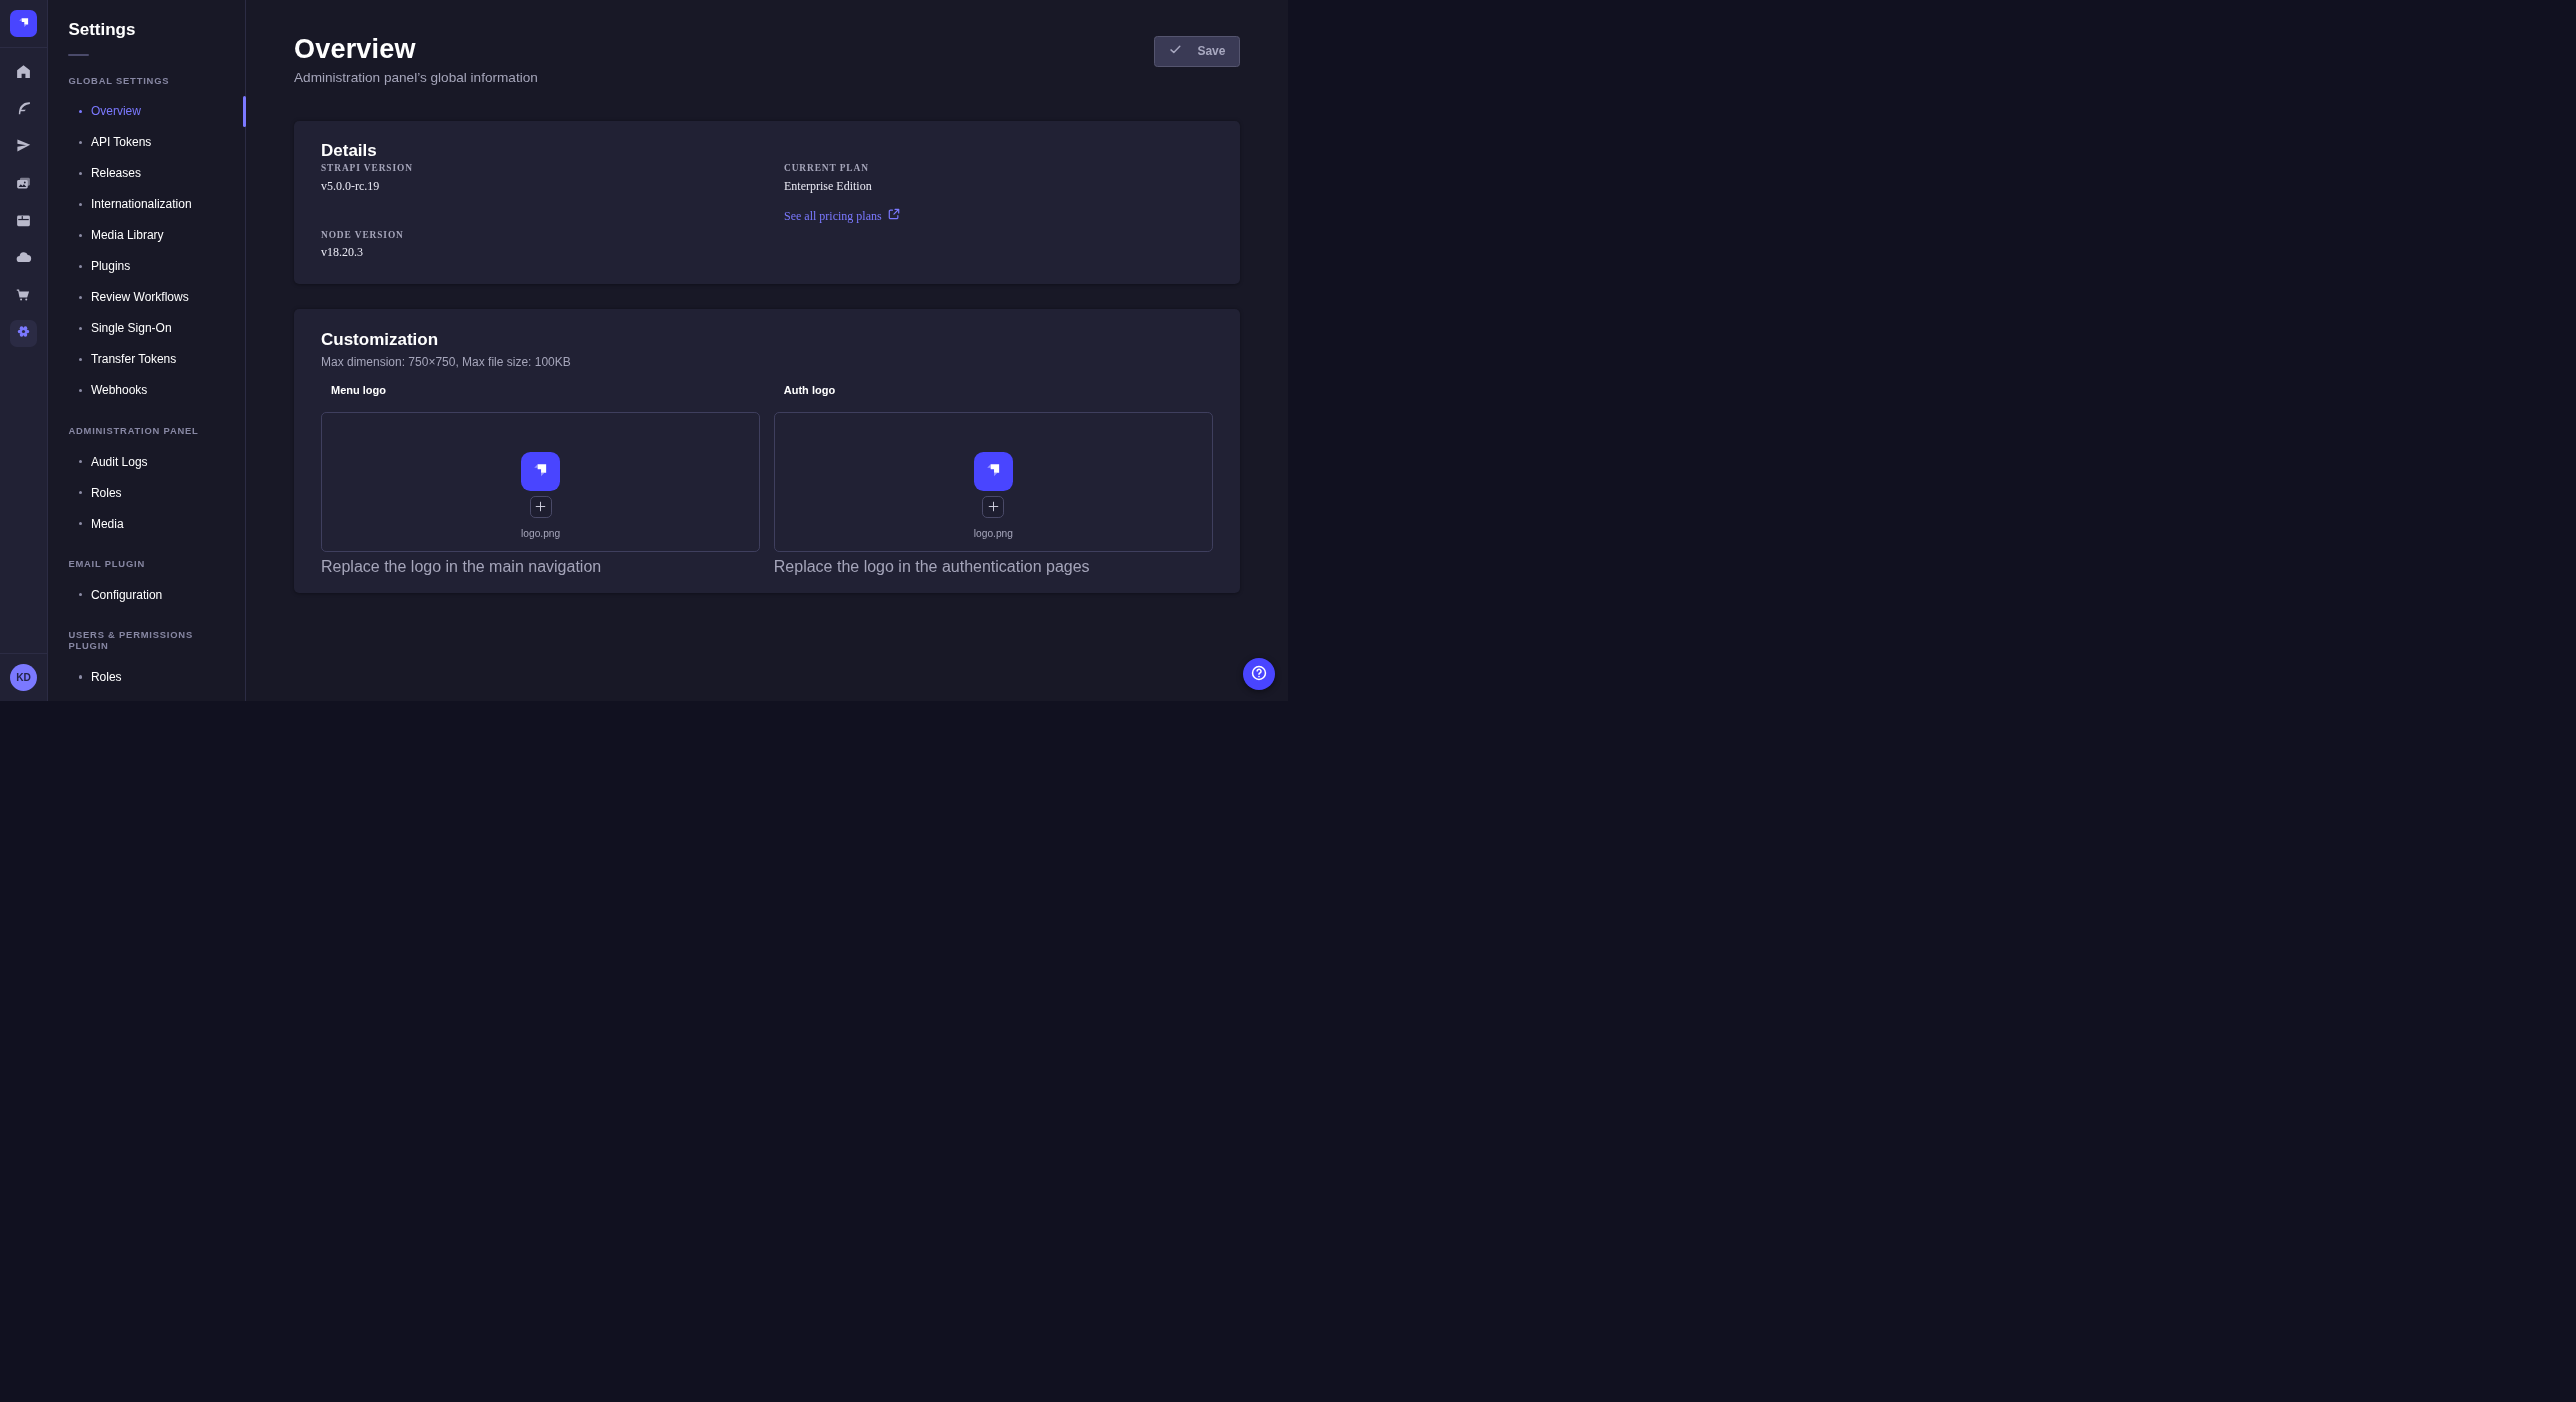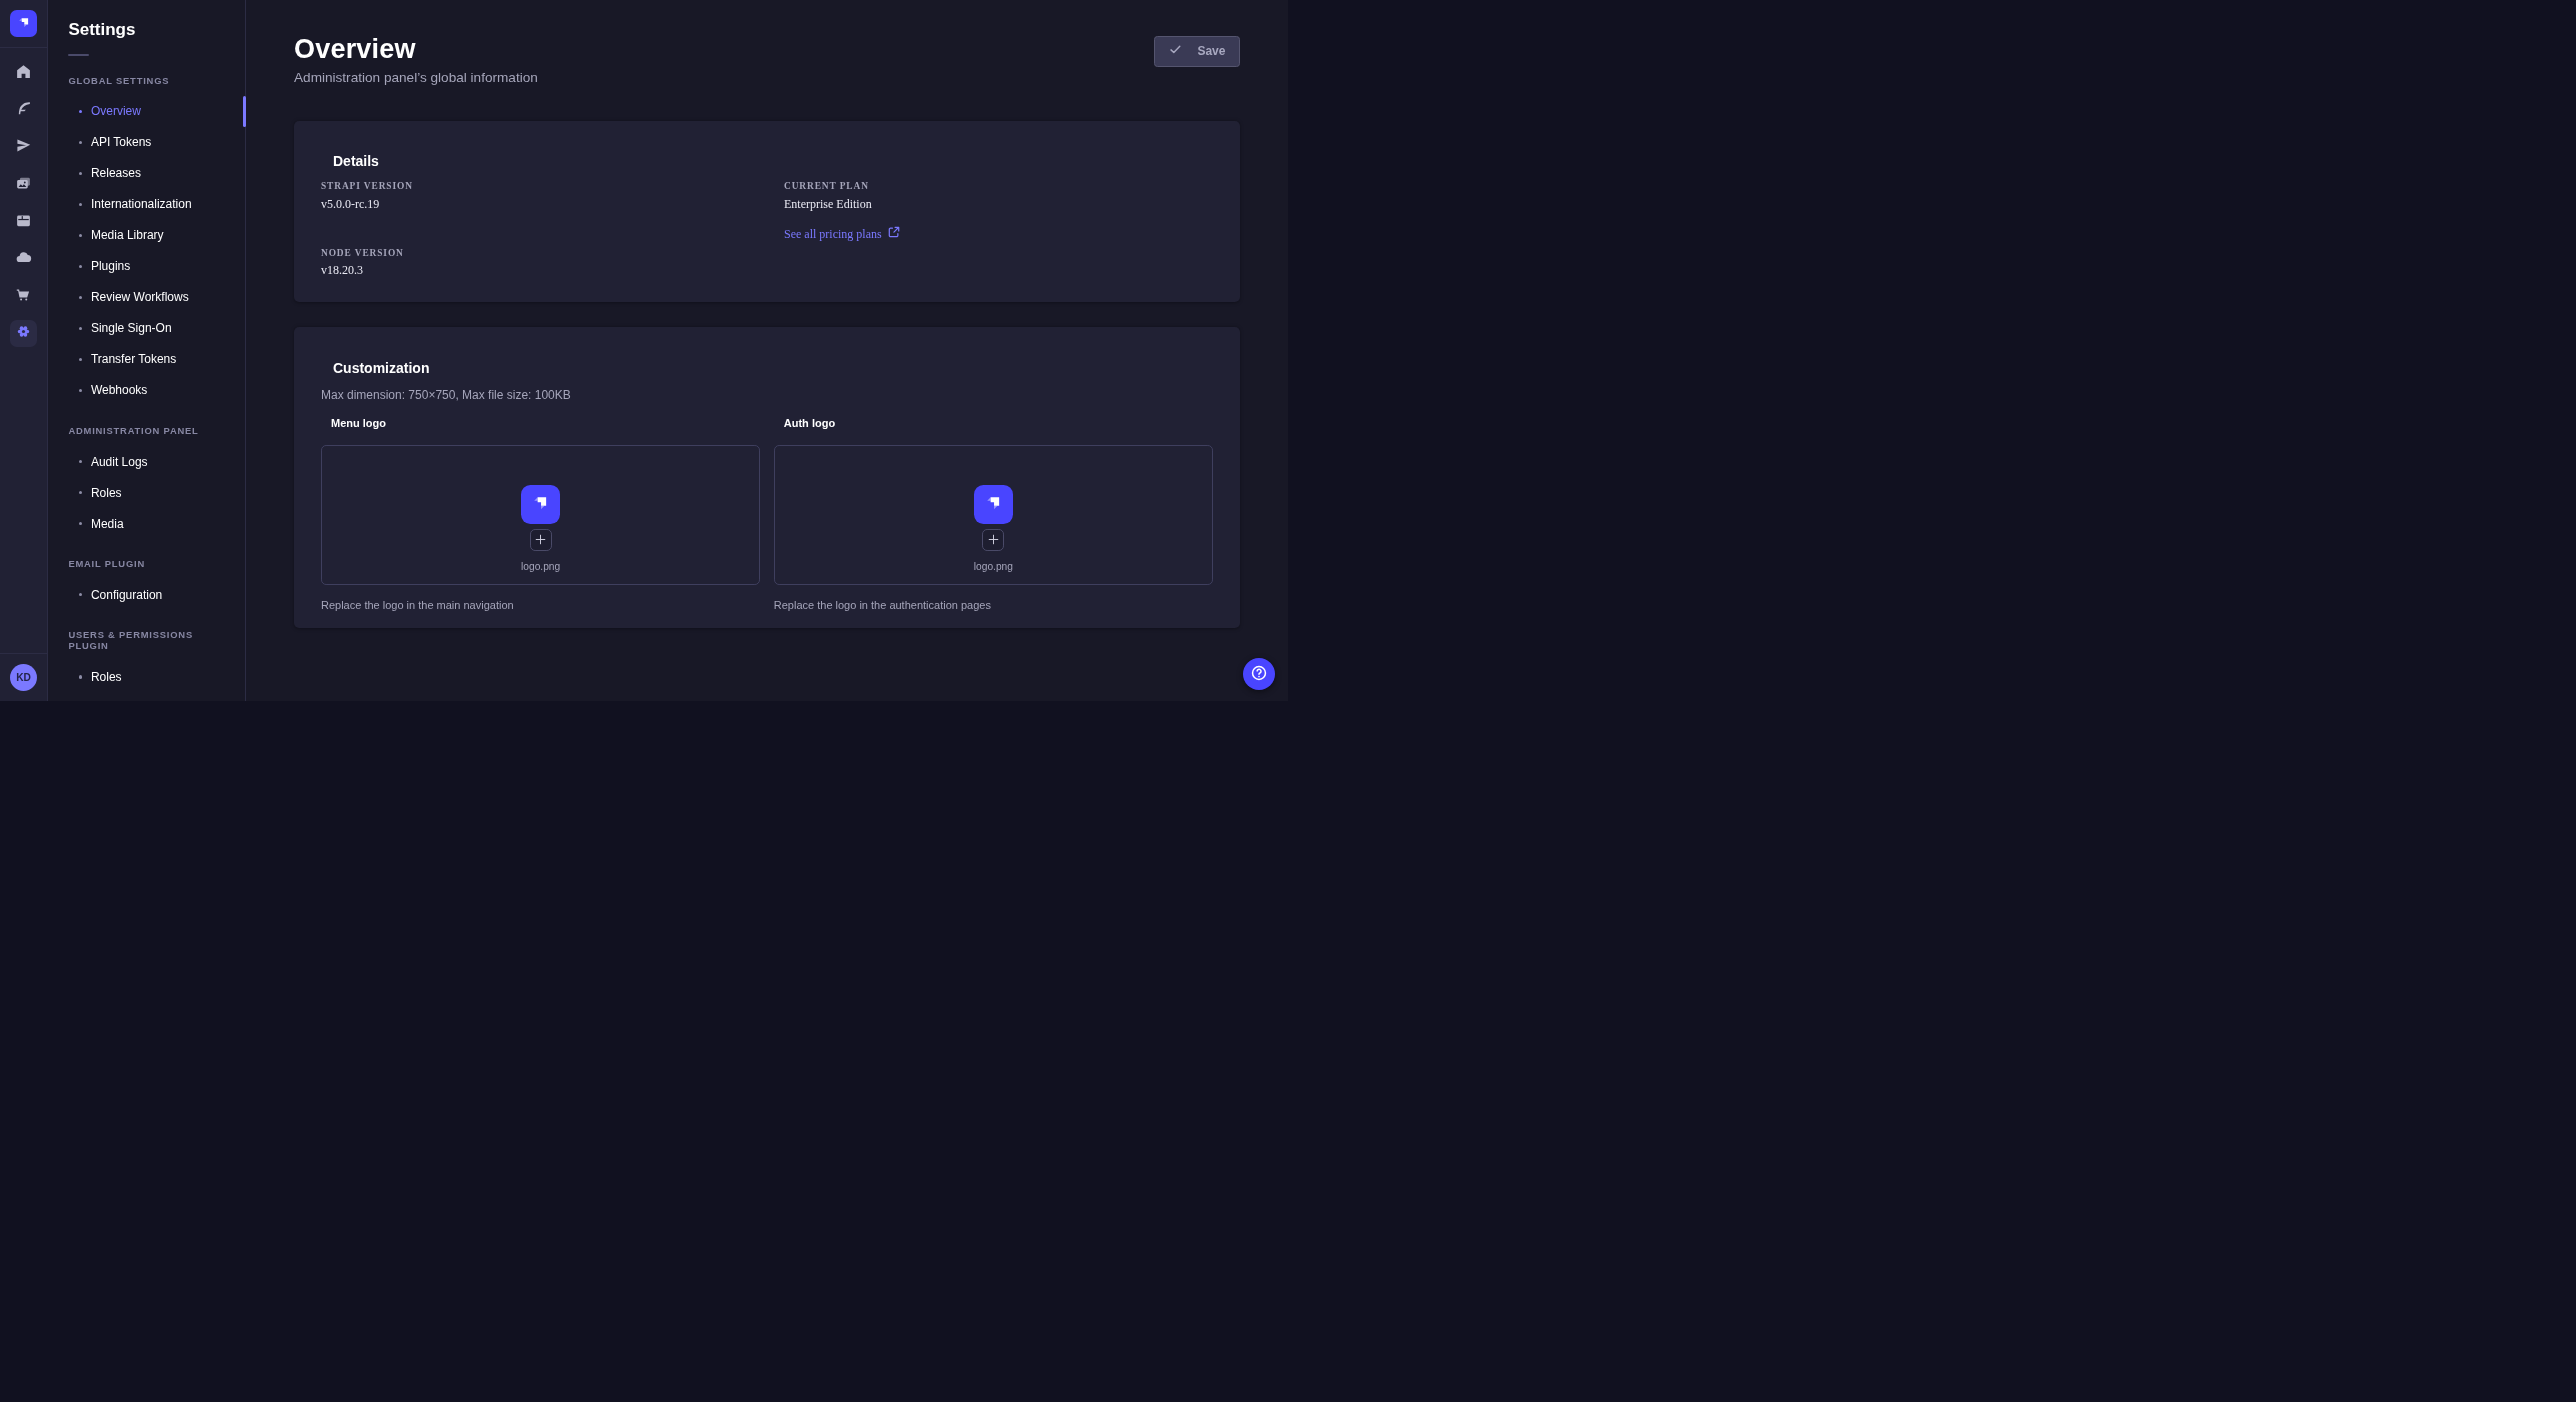--- a/index.html
+++ b/index.html
@@ -31,38 +31,38 @@
   .subnav-item.active::after { content: ""; position: absolute; right: -0.9px; top: 0; width: 2.6px; height: 100%; background: #7b79ff; border-radius: 1.7px; }
 
   
   .main { flex: 1; padding: 34px 48px 0; overflow: hidden; }
   .header-row { display: flex; justify-content: space-between; align-items: flex-start; }
   .page-title { margin: 0; font-size: 27px; font-weight: 700; letter-spacing: 0.2px; }
   .page-subtitle { margin: 5.1px 0 0; font-size: 13.6px; color: #a5a5ba; }
   .save-btn { display: flex; align-items: center; gap: 16px; margin-top: 1.7px; background: #3a3a55; border: 0.9px solid #55556f; border-radius: 3.4px; padding: 6.8px 13.6px; color: #a8a8c0; font-size: 12px; font-weight: 600; font-family: inherit; cursor: default; }
 
   .card { background: #212134; border-radius: 5.1px; box-shadow: 0 0.9px 3.4px rgba(3,3,5,.35); }
-  .card h3 { margin: 12px; font-size: 14px; font-weight: 600; }
+  .card h3 { margin: 0; font-size: 17px; font-weight: 600; }
 
   .card-details { margin-top: 36px; padding: 20.4px 27px 24px; }
   .details-grid { display: grid; grid-template-columns: 1fr 1fr; column-gap: 34px; margin-top: 2px; font-family: Liberation Serif, serif; }
   .field-label { font-size: 9.4px; font-weight: 600; letter-spacing: 0.9px; color: #a5a5ba; text-transform: uppercase; }
   .field-value { margin-top: 5.1px; font-size: 12px; color: #eaeaf4; }
   .field + .field { margin-top: 36px; }
   .pricing-link { margin-top: 14.5px; display: inline-flex; align-items: center; gap: 6.8px; color: #7b79ff; font-size: 12px; text-decoration: none; cursor: pointer; justify-content: space-between; }
 
   .card-customization { margin-top: 25.6px; padding: 20.4px 27px 17px; }
   .card-subheading { margin: 5.1px 0 0; font-size: 12px; color: #a5a5ba; }
   .logos-grid { display: grid; grid-template-columns: 1fr 1fr; gap: 13.6px; margin-top: 15.3px; }
   .logo-field-label { display: block; font-size: 11px; font-weight: 600; margin-bottom: 16px; padding-left: 10px; }
   .upload-box { height: 140px; border: 0.9px solid #3f3f5e; border-radius: 5.1px; display: flex; flex-direction: column; align-items: center; padding-top: 39px; cursor: pointer; }
   .logo-preview { width: 39px; height: 39px; border-radius: 9.4px; background: #4945ff; display: flex; align-items: center; justify-content: center; }
   .add-btn { margin-top: 5.1px; width: 22px; height: 22px; border-radius: 5.1px; background: #1e1e30; border: 0.9px solid #4a4a68; color: #d3d3e2; display: flex; align-items: center; justify-content: center; cursor: pointer; padding: 0; }
   .filename { margin-top: 10.2px; font-size: 10.2px; color: #a5a5ba; }
-  .hint { margin-top: 14px; font-size: 11px; color: #a5a5ba; }
+  .hint { margin-top: 6px; font-size: 16px; color: #a5a5ba; }
 
   .help-btn { position: absolute; right: 12.8px; bottom: 11px; width: 32px; height: 32px; border-radius: 50%; background: #4945ff; border: none; display: flex; align-items: center; justify-content: center; cursor: pointer; box-shadow: 0 1.7px 6.8px rgba(0,0,0,.45); }
 </style>
 </head>
 <body>
 
 <div class="app">
 
   <nav class="rail">
     <div class="rail-logo-wrap">

